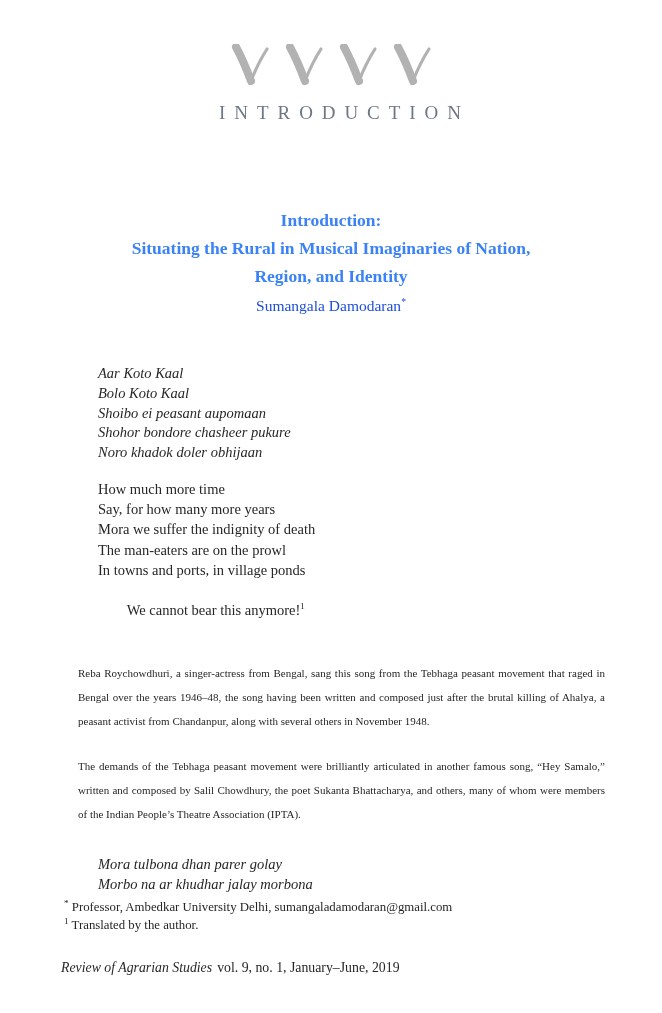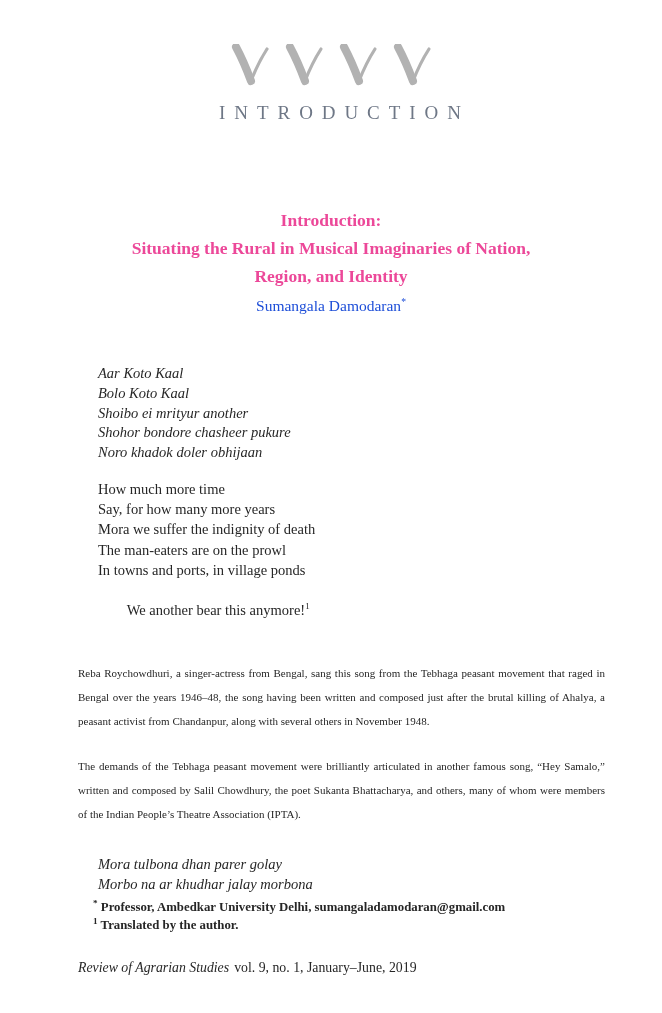--- a/index.html
+++ b/index.html
@@ -32,21 +32,21 @@
     line-height: 26px;
     padding-left: 18px;
   }
   
   .title-block {
     margin-top: 80px;
     text-align: center;
     font-weight: bold;
     font-size: 17.5px;
     line-height: 28px;
-    color: #ec4899;
+    color: #3b82f6;
     padding: 0 40px;
   }
   .author-line {
     margin-top: 7px;
     text-align: center;
     font-size: 15.5px;
     color: #1d4ed8;
   }
   sup { font-size: 0.62em; vertical-align: super; line-height: 0; }
   
@@ -66,32 +66,31 @@
   .body-para {
     margin: 20px 0 0 0;
     font-size: 11px;
     line-height: 24.3px;
     text-align: justify;
   }
   .poem-second { margin-top: 29px; }
   
   .footnotes {
     position: absolute;
-    left: 93px;
+    left: 64px;
     right: 57px;
     top: 898px;
     font-size: 12.8px;
     line-height: 18px;
-    font-weight: bold;
   }
   .footnote { padding-left: 12px; text-indent: -12px; }
   .fn-marker { vertical-align: super; font-size: 0.72em; line-height: 0; }
   .page-footer {
     position: absolute;
-    left: 78px;
+    left: 61px;
     top: 960px;
     font-size: 13.8px;
     color: #262626;
   }
   .journal-name { font-style: italic; }
   .issue-info { margin-left: 5px; }
 </style>
 </head>
 <body>
 
@@ -127,36 +126,36 @@
   <div class="author-line">
     <span>Sumangala Damodaran</span><sup>*</sup>
   </div>
 
   <div class="content">
 
     <div class="poem italic poem-first">
 
     <div class="poem-line">Aar Koto Kaal</div>
         <div class="poem-line">Bolo Koto Kaal</div>
-        <div class="poem-line">Shoibo ei mrityur another</div>
+        <div class="poem-line">Shoibo ei peasant aupomaan</div>
         <div class="poem-line">Shohor bondore chasheer pukure</div>
         <div class="poem-line">Noro khadok doler obhijaan</div>
       </div>
 
     <div class="poem poem-translation">
       <div>
 
       <div class="poem-line">How much more time</div>
           <div class="poem-line">Say, for how many more years</div>
           <div class="poem-line">Mora we suffer the indignity of death</div>
           <div class="poem-line">The man-eaters are on the prowl</div>
           <div class="poem-line">In towns and ports, in village ponds</div>
         </div>
       <div class="poem-line">
-        <span>We another bear this anymore!</span><sup>1</sup>
+        <span>We cannot bear this anymore!</span><sup>1</sup>
       </div>
     </div>
 
     <p class="body-para">Reba Roychowdhuri, a singer-actress from Bengal, sang this song from the Tebhaga peasant movement that raged in Bengal over the years 1946–48, the song having been written and composed just after the brutal killing of Ahalya, a peasant activist from Chandanpur, along with several others in November 1948.</p>
     <p class="body-para">The demands of the Tebhaga peasant movement were brilliantly articulated in another famous song, “Hey Samalo,” written and composed by Salil Chowdhury, the poet Sukanta Bhattacharya, and others, many of whom were members of the Indian People’s Theatre Association (IPTA).</p>
 
     <div class="poem italic poem-second">
 
     <div class="poem-line">Mora tulbona dhan parer golay</div>
         <div class="poem-line">Morbo na ar khudhar jalay morbona</div>

